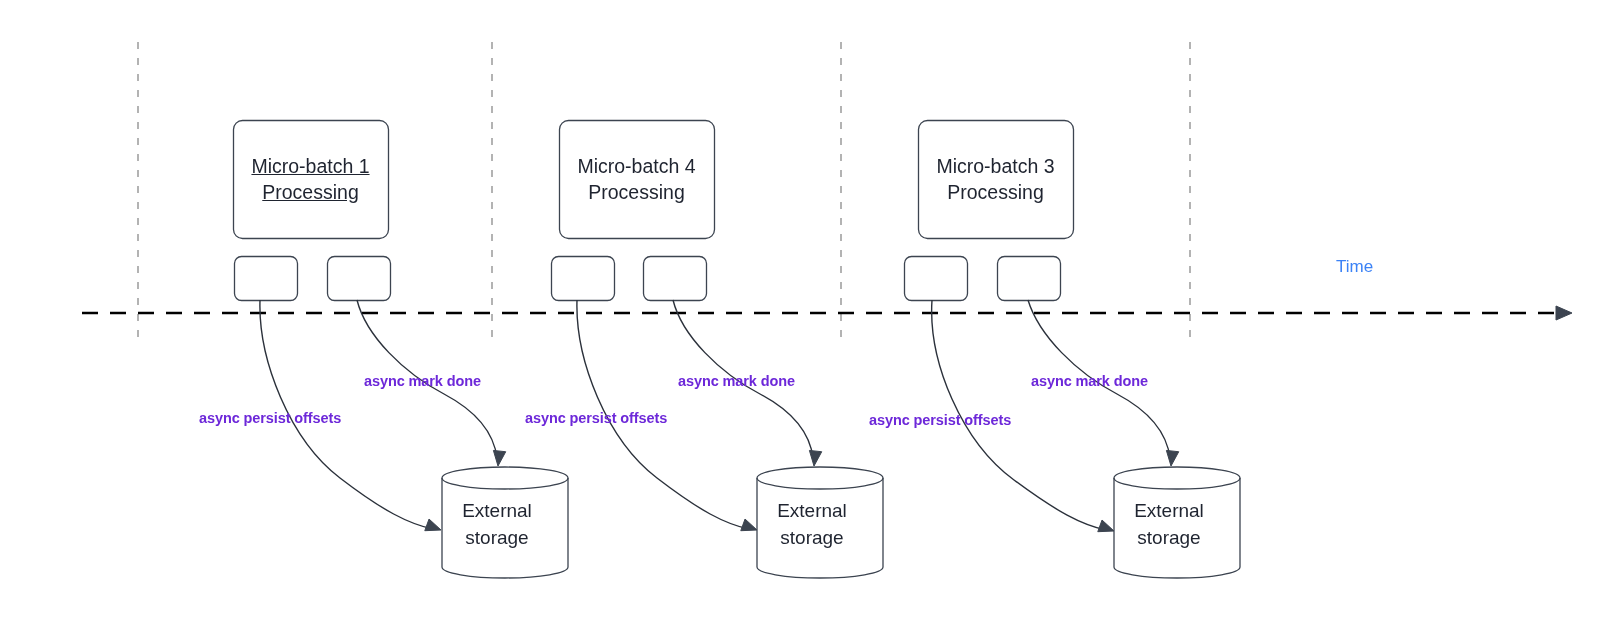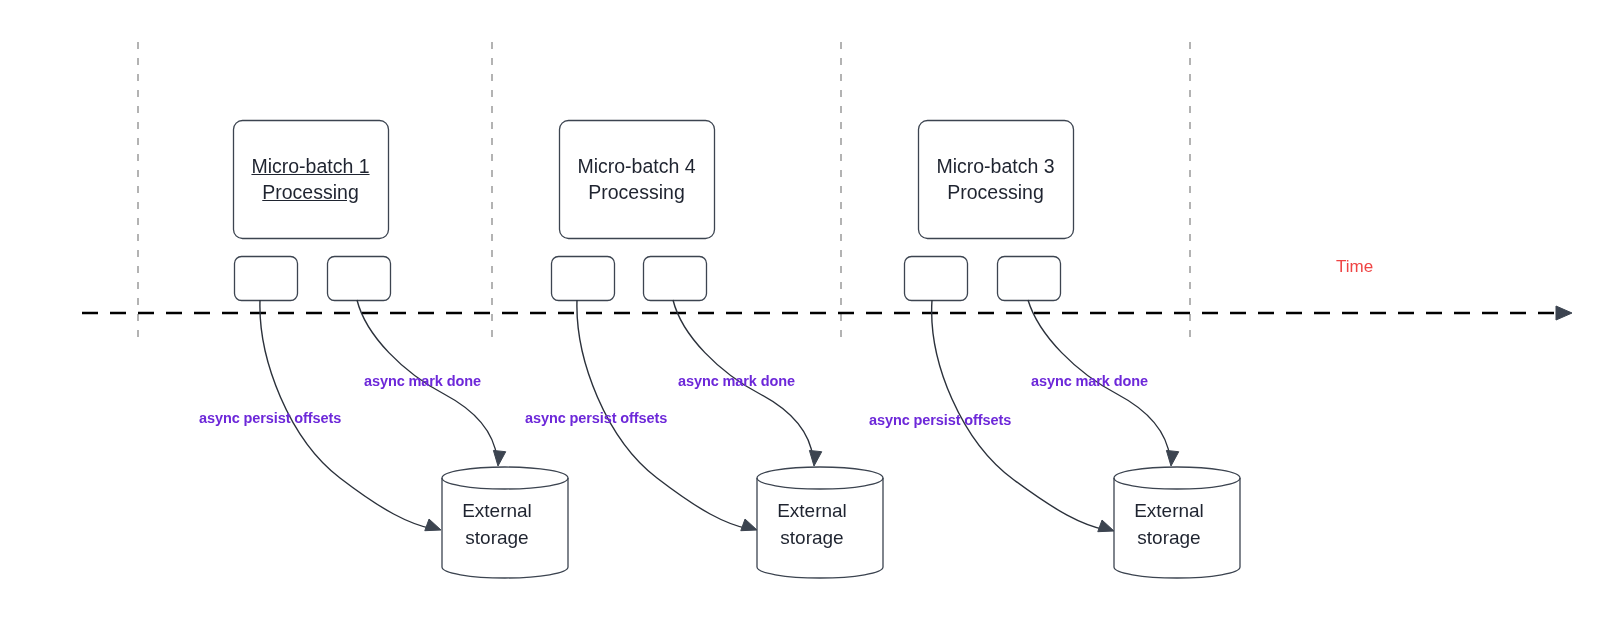--- a/index.html
+++ b/index.html
@@ -44,21 +44,21 @@
   .edge-label {
     position: absolute;
     color: #6d28d9;
     font-size: 14.5px;
     font-weight: bold;
     white-space: nowrap;
     letter-spacing: -0.1px;
   }
   .time-label {
     position: absolute;
-    color: #ef4444;
+    color: #3b82f6;
     font-size: 17px;
     white-space: nowrap;
   }
 </style>
 </head>
 <body>
 
 <div id="canvas">
   <svg id="svg-layer" viewBox="0 0 1600 642">
       <line x1="138" y1="42" x2="138" y2="340" stroke="#b3b3b3" stroke-width="2" stroke-dasharray="7 9"></line>

